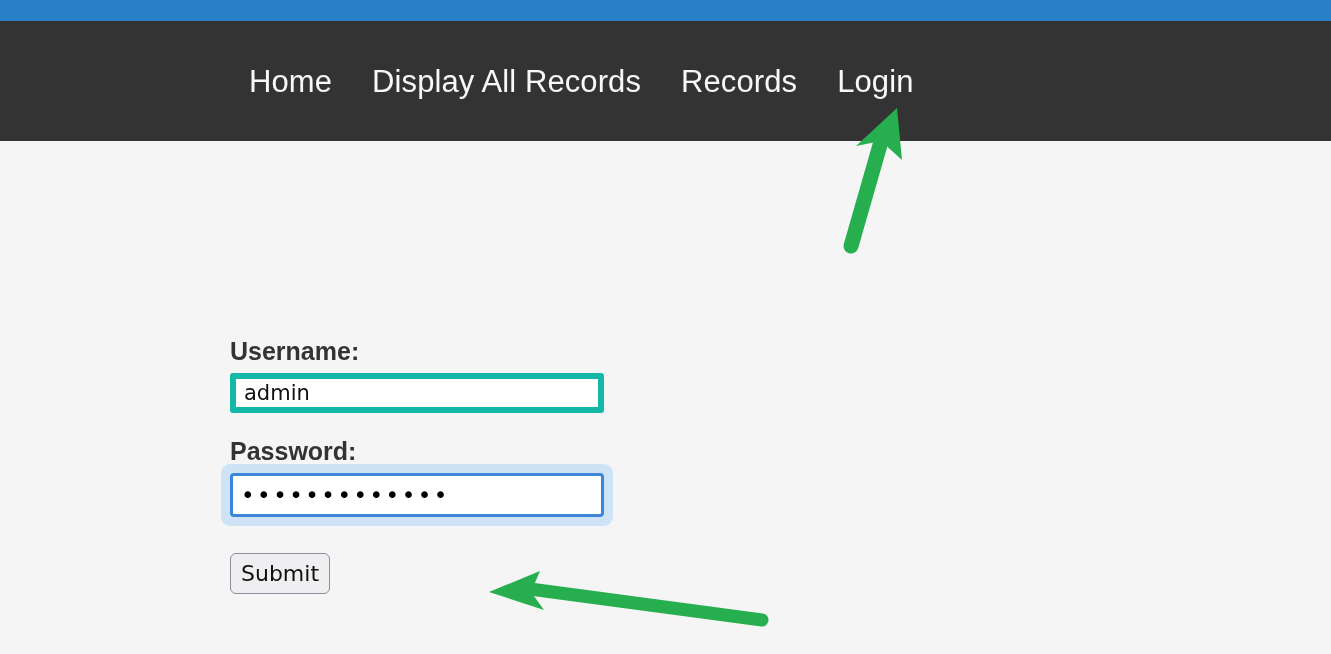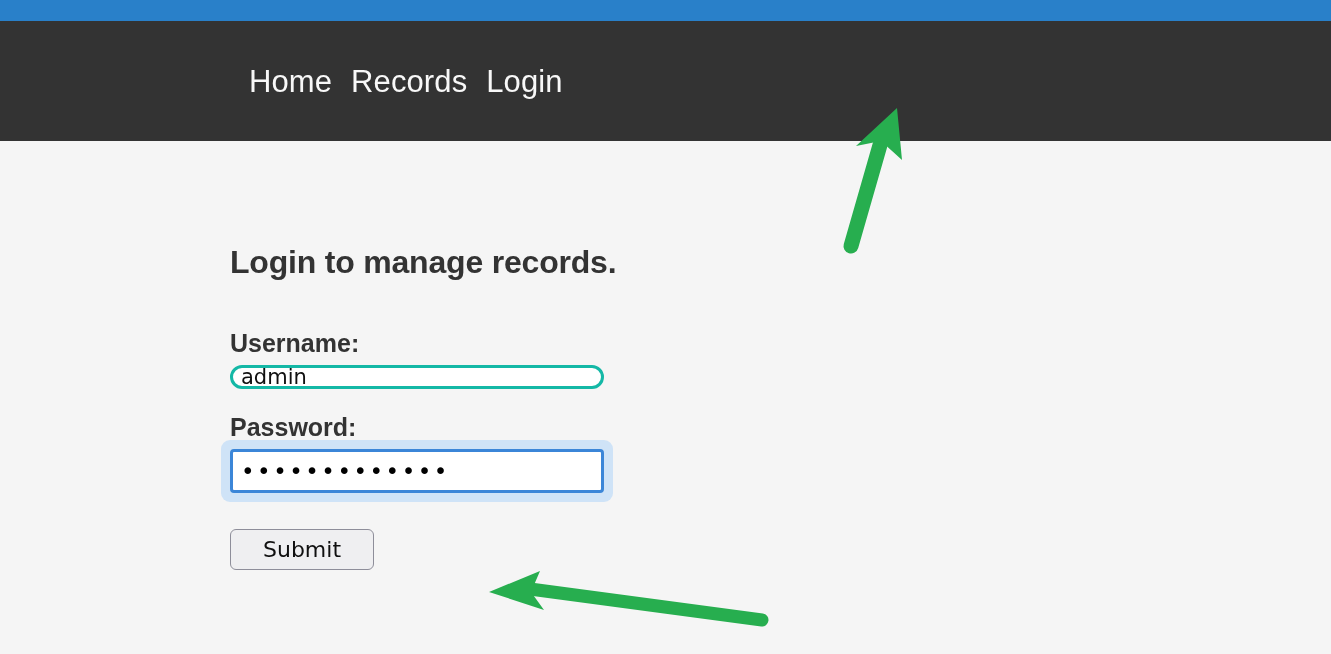--- a/index.html
+++ b/index.html
@@ -34,21 +34,21 @@
     height: 120px;
     background: #333333;
   }
   #nav-links {
     position: absolute;
     left: 249px;
     top: 0;
     height: 120px;
     display: flex;
     align-items: center;
-    gap: 19px;
+    gap: 40px;
   }
   .nav-link {
     color: #f8f8f8;
     font-size: 31px;
     font-weight: 400;
     line-height: 1;
     text-decoration: none;
     white-space: nowrap;
     letter-spacing: 0.1px;
     cursor: pointer;
@@ -82,35 +82,35 @@
     top: 182px;
     width: 600px;
   }
 
   .field-label {
     display: block;
     font-size: 25px;
     font-weight: bold;
     color: #333333;
     line-height: 1;
-    margin: 8px 0 9px 0;
+    margin: 16px 0 9px 0;
   }
 
   .text-input {
     display: block;
     box-sizing: border-box;
     width: 374px;
-    height: 24px;
+    height: 40px;
     padding: 4px 8px;
     font-family: "DejaVu Sans", sans-serif;
     font-size: 21px;
     color: #101010;
     background: #ffffff;
-    border: 3px solid #14b8a6;
-    border-radius: 14px;
+    border: 6px solid #14b8a6;
+    border-radius: 3px;
     outline: none;
   }
 
   
   #password-field-wrapper {
     display: inline-block;
     padding: 9px;
     margin: -9px 0 0 -9px;
     border-radius: 9px;
     background: #cfe3f7;
@@ -125,21 +125,21 @@
     color: #000000;
   }
 
   #username-block { margin-bottom: 26px; }
   #password-block { margin-bottom: 27px; }
 
   #submit-button {
     display: block;
     box-sizing: border-box;
     height: 41px;
-    padding: 0 32px;
+    padding: 0 10px;
     font-family: "DejaVu Sans", sans-serif;
     font-size: 22px;
     color: #101010;
     background: #efeff1;
     border: 1px solid #8e8e9a;
     border-radius: 6px;
     cursor: pointer;
   }
 
   
@@ -153,28 +153,28 @@
   }
 </style>
 </head>
 <body>
 
 <div id="top-accent-bar"></div>
 
 <nav id="navbar">
   <div id="nav-links">
     <a class="nav-link" href="#">Home</a>
+    <a class="nav-link" href="#">Display All Records</a>
     <a class="nav-link" href="#">Records</a>
     <a class="nav-link" href="#">Login</a>
   </div>
 </nav>
 
 <main id="main-content">
 
-  <h1 id="page-title">Login to manage records.</h1>
 
   <form id="login-form">
 
     <div id="username-block">
       <label class="field-label" for="username-input">Username:</label>
       <input id="username-input" class="text-input" type="text" value="admin" style="">
     </div>
 
     <div id="password-block">
       <label class="field-label" for="password-input">Password:</label>

